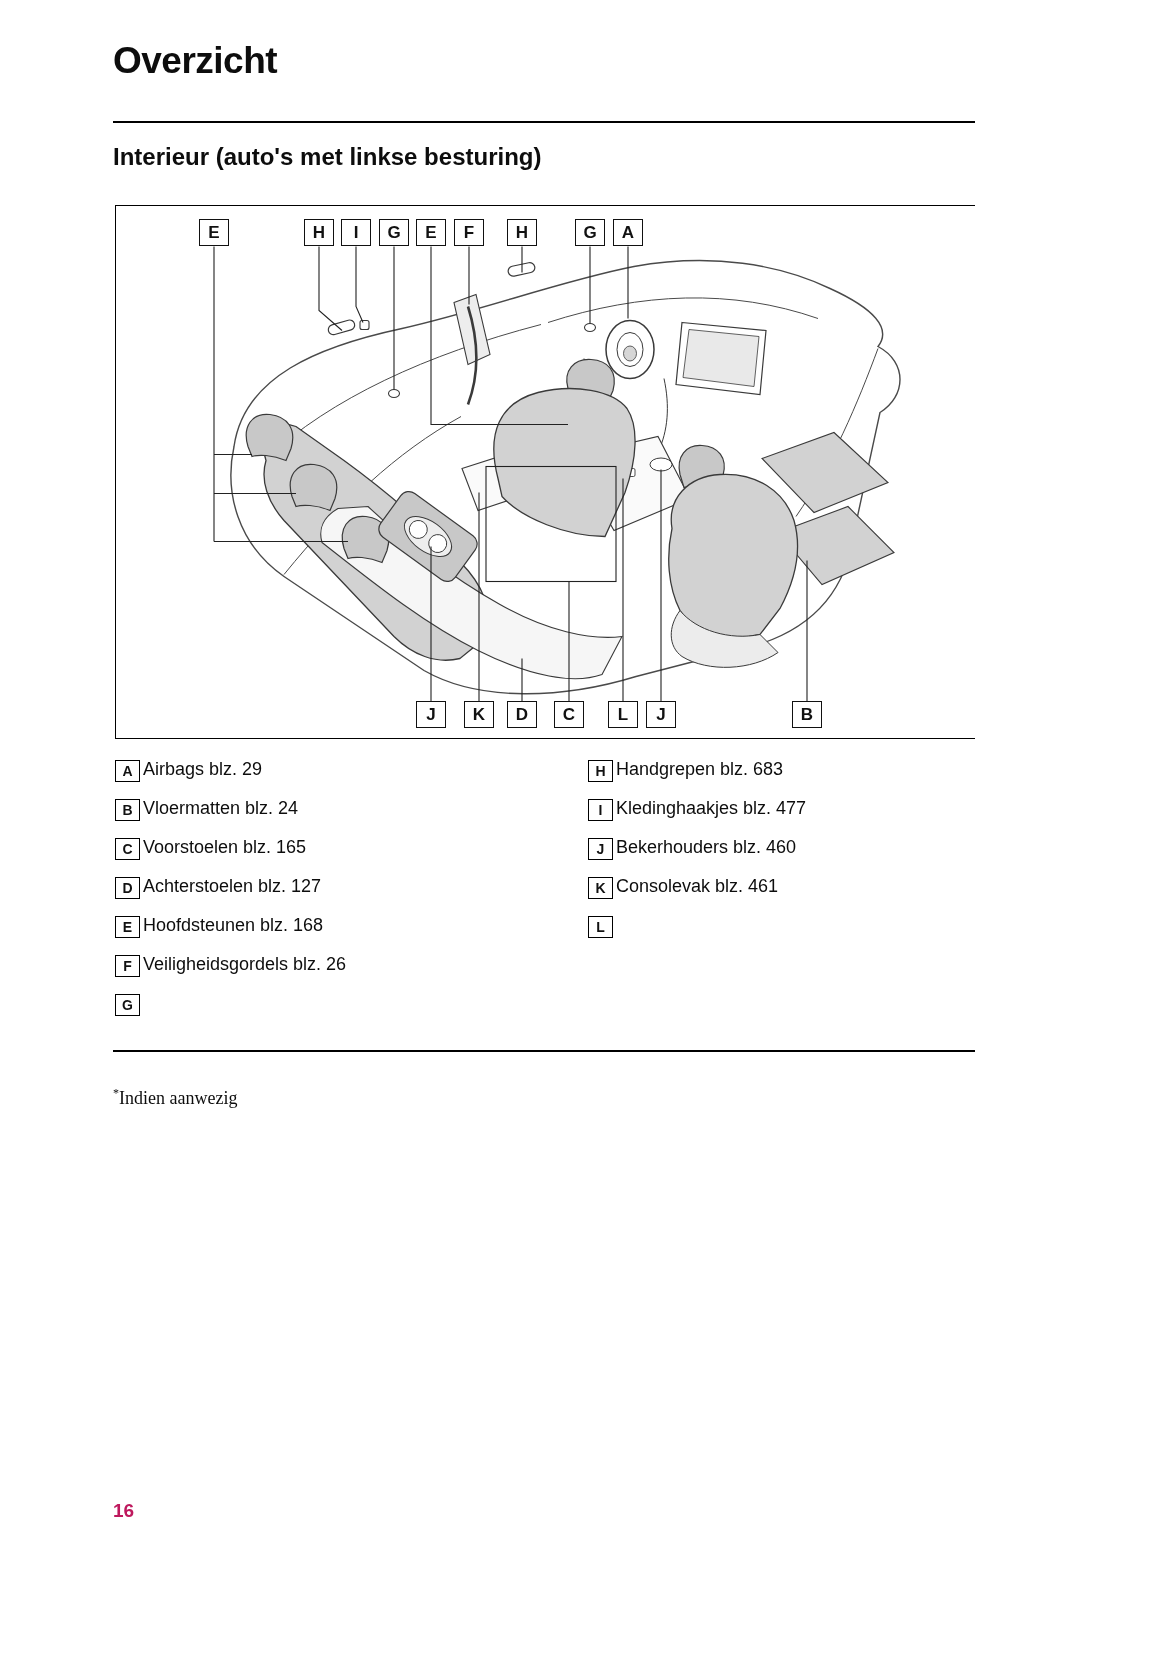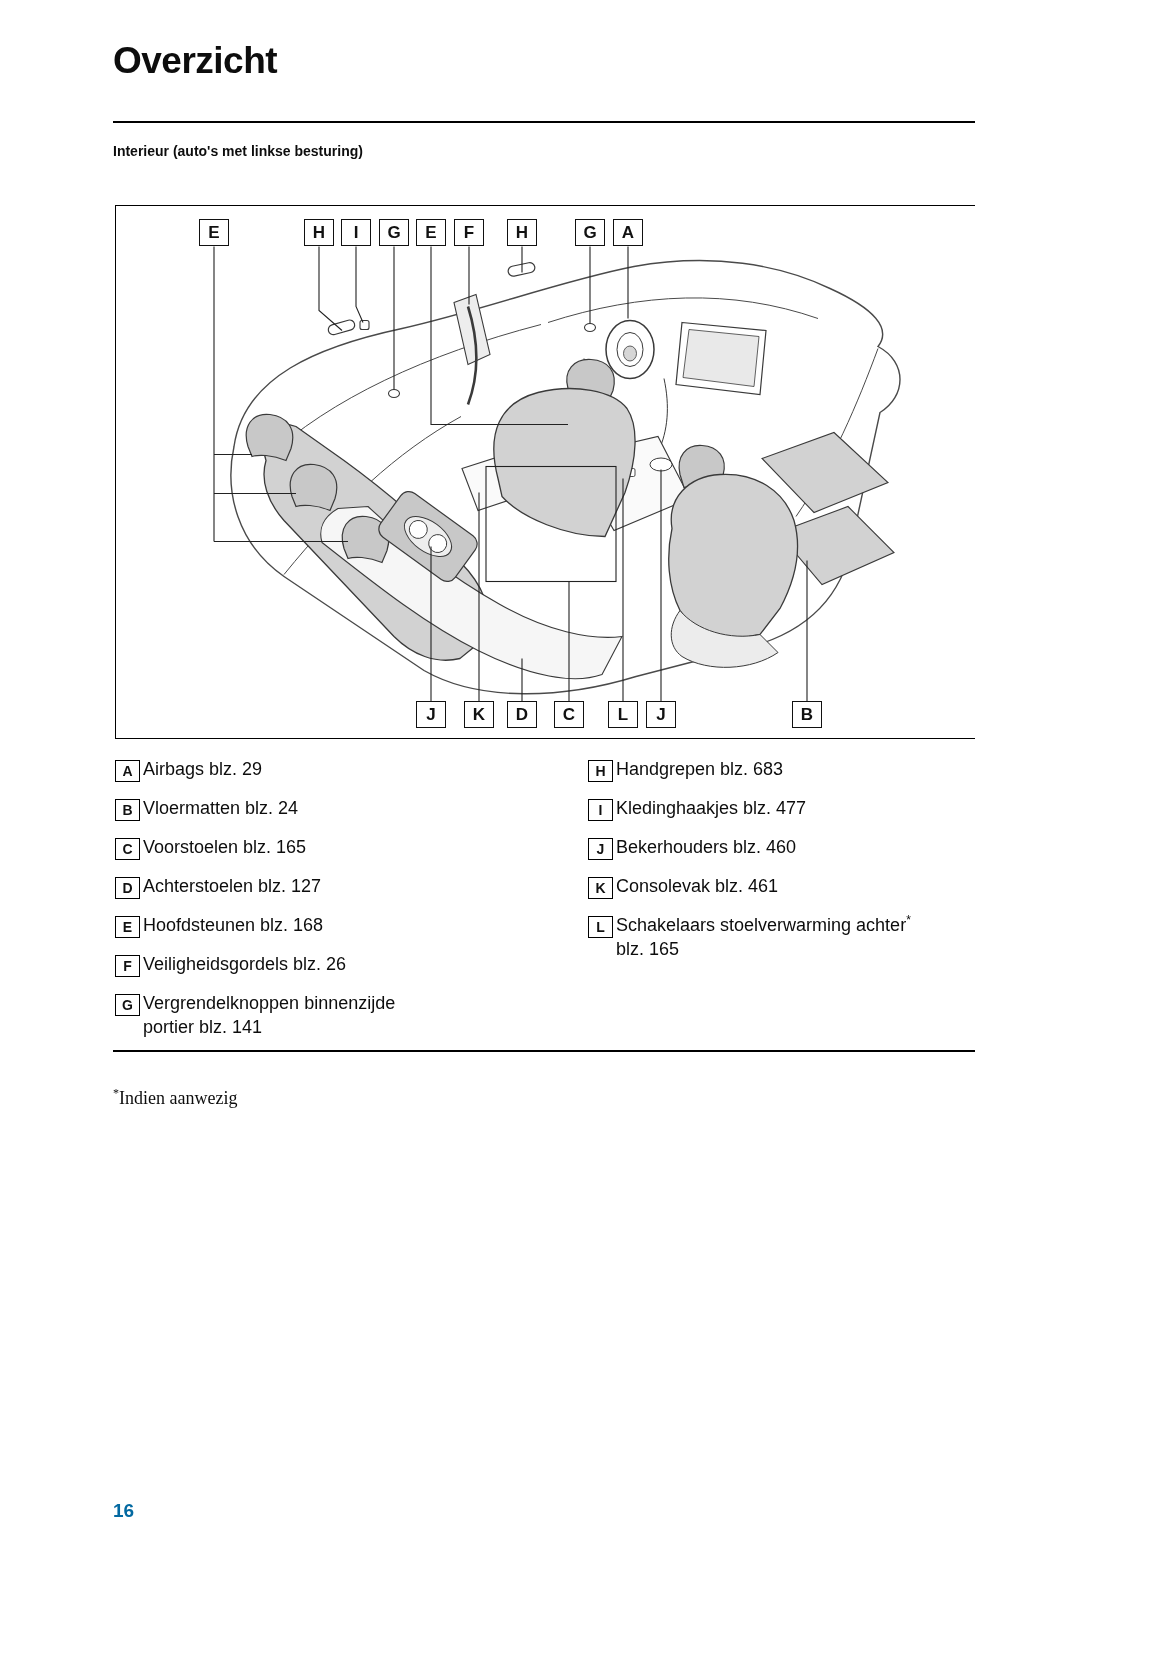--- a/index.html
+++ b/index.html
@@ -2,21 +2,21 @@
 <html><head>
 <meta charset="utf-8">
 <style>
   * { margin:0; padding:0; box-sizing:border-box; }
   html,body { background:#ffffff; }
   body { font-family:"Liberation Sans", sans-serif; color:#111; }
   .page { position:relative; width:975px; height:1653px; background:#fff; overflow:hidden; }
 
   .title { position:absolute; left:113px; top:40px; font-size:37px; font-weight:bold; letter-spacing:-0.5px; color:#0d0d0d; }
   .rule-top { position:absolute; left:113px; top:121px; width:885px; height:2px; background:#000; }
-  .section { position:absolute; left:113px; top:143px; font-size:14px; font-weight:bold; color:#0d0d0d; }
+  .section { position:absolute; left:113px; top:143px; font-size:24px; font-weight:bold; color:#0d0d0d; }
 
   .diagram { position:absolute; left:115px; top:205px; width:885px; height:534px; border:1.4px solid #000; background:#fff; }
   .diagram svg { position:absolute; left:0; top:0; width:100%; height:100%; }
 
   .callout { position:absolute; width:30px; height:27px; border:1.6px solid #111; background:#fff;
              display:flex; align-items:center; justify-content:center;
              font-size:17px; font-weight:bold; color:#111; }
   .callout.top { top:13px; }
   .callout.bottom { top:495px; }
 
@@ -27,21 +27,21 @@
   .lrow { display:flex; align-items:flex-start; margin-bottom:15px; }
   .kbox { flex:none; width:25px; height:22px; border:1.5px solid #000; background:#fff;
           display:flex; align-items:center; justify-content:center;
           font-size:14px; font-weight:bold; margin-top:2px; }
   .ltext { margin-left:3px; font-size:18px; line-height:1.33; max-width:330px; color:#0d0d0d; }
   .ltext .l2 { display:block; }
   sup { font-size:12px; line-height:0; }
 
   .rule-bottom { position:absolute; left:113px; top:1050px; width:885px; height:1.5px; background:#000; }
   .footnote { position:absolute; left:113px; top:1088px; font-size:18px; color:#0d0d0d;font-family:Liberation Serif, serif; }
-  .pagenum { position:absolute; left:113px; top:1500px; font-size:19px; font-weight:bold; color:#0369a1; }
+  .pagenum { position:absolute; left:113px; top:1500px; font-size:19px; font-weight:bold; color:#be185d; }
 </style>
 </head>
 <body>
 
 <div class="page">
 
   <h1 class="title">Overzicht</h1>
   <div class="rule-top"></div>
   <h2 class="section">Interieur (auto's met linkse besturing)</h2>
 
@@ -186,21 +186,20 @@
       <div class="lrow">
         <span class="kbox">E</span>
         <span class="ltext"><span>Hoofdsteunen blz. 168</span><sup></sup><span class="l2"></span></span>
       </div>
       <div class="lrow">
         <span class="kbox">F</span>
         <span class="ltext"><span>Veiligheidsgordels blz. 26</span><sup></sup><span class="l2"></span></span>
       </div>
       <div class="lrow">
         <span class="kbox">G</span>
-        <span class="ltext"><span>Vergrendelknoppen binnenzijde</span><sup></sup><span class="l2">portier blz. 141</span></span>
       </div>
     </div>
 
     <div class="lcol lcol-right">
       <div class="lrow">
         <span class="kbox">H</span>
         <span class="ltext"><span>Handgrepen blz. 683</span><sup></sup><span class="l2"></span></span>
       </div>
       <div class="lrow">
         <span class="kbox">I</span>
@@ -209,21 +208,20 @@
       <div class="lrow">
         <span class="kbox">J</span>
         <span class="ltext"><span>Bekerhouders blz. 460</span><sup></sup><span class="l2"></span></span>
       </div>
       <div class="lrow">
         <span class="kbox">K</span>
         <span class="ltext"><span>Consolevak blz. 461</span><sup></sup><span class="l2"></span></span>
       </div>
       <div class="lrow">
         <span class="kbox">L</span>
-        <span class="ltext"><span>Schakelaars stoelverwarming achter</span><sup>*</sup><span class="l2">blz. 165</span></span>
       </div>
     </div>
   </div>
 
   <div class="rule-bottom"></div>
 
   <p class="footnote"><sup>*</sup><span>Indien aanwezig</span></p>
 
   <div class="pagenum">16</div>
 </div>

